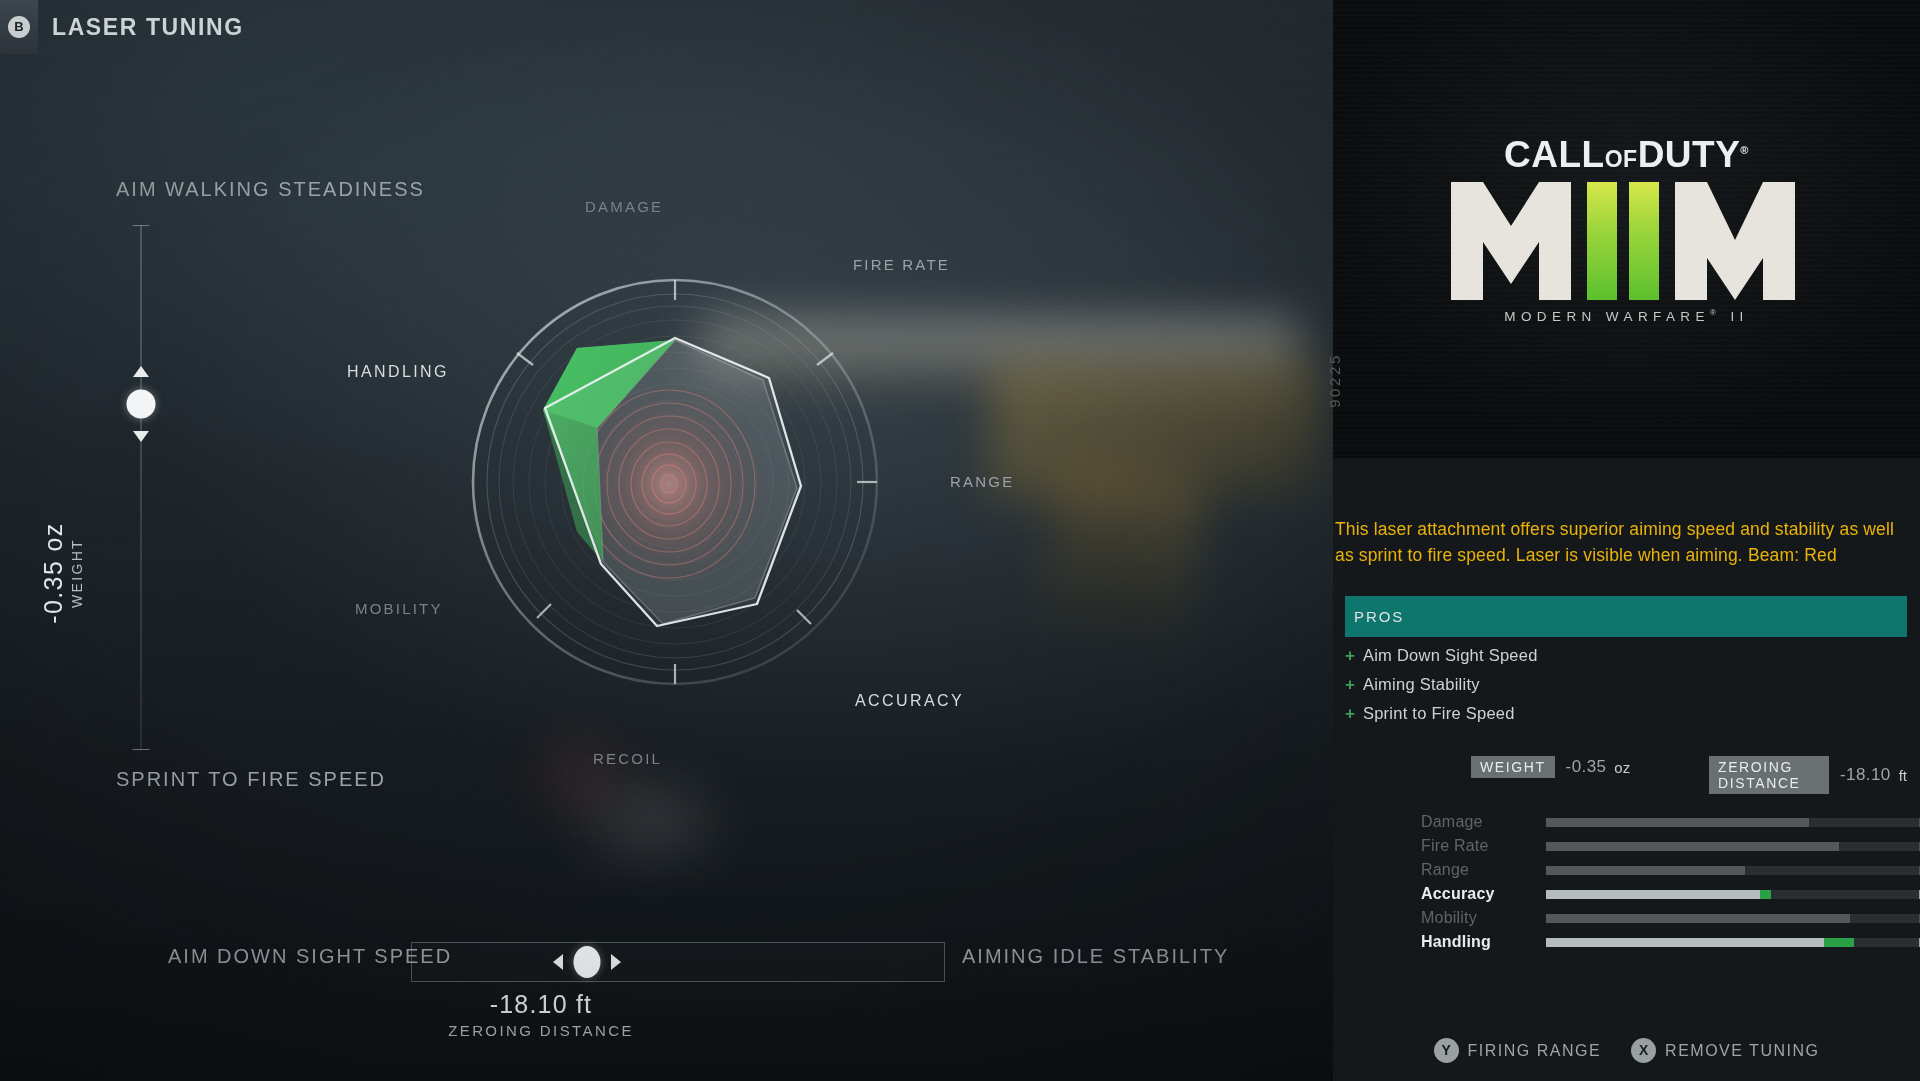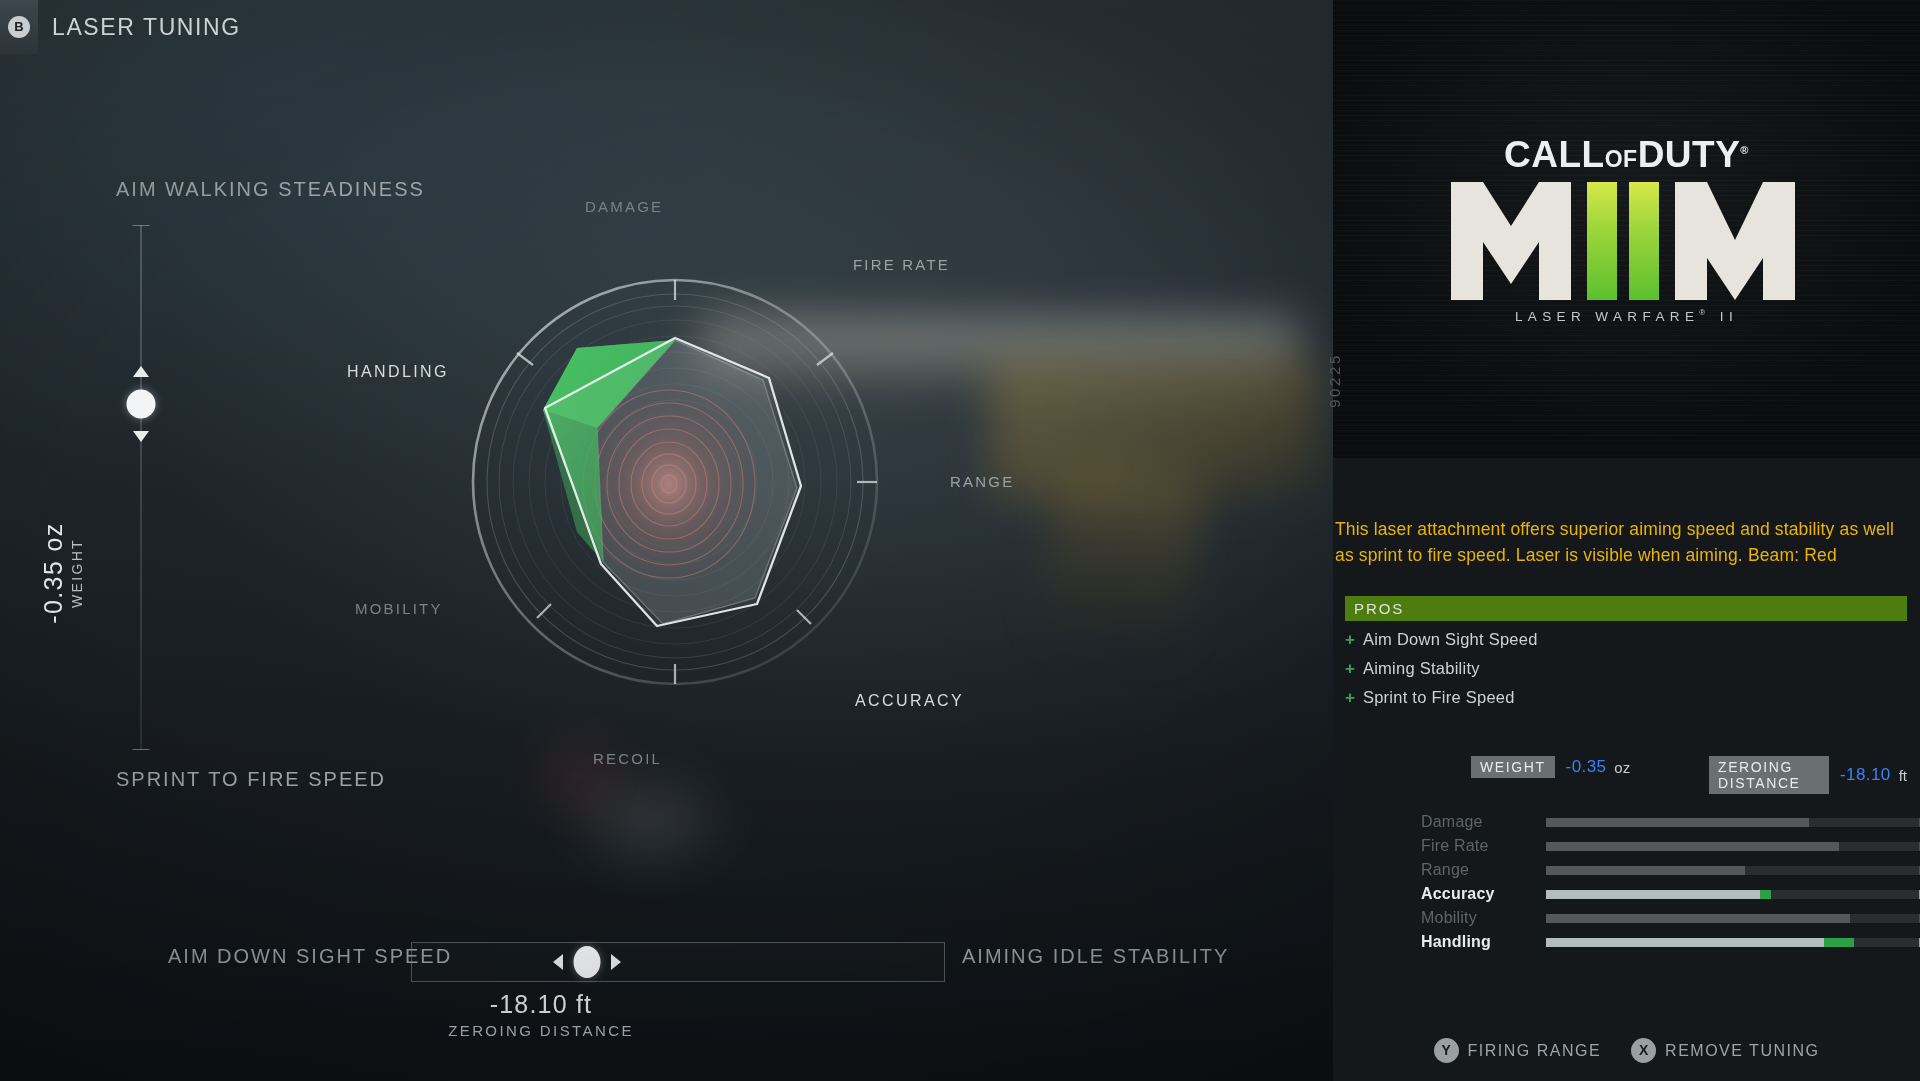--- a/index.html
+++ b/index.html
@@ -53,21 +53,21 @@
     background: linear-gradient(180deg, rgba(62,72,78,.95), rgba(44,52,58,.95));
   }
   .pad-badge {
     width: 22px; height: 22px; border-radius: 50%;
     background: #c9cdcf; color: #1c2125;
     font-size: 13px; font-weight: bold; line-height: 22px; text-align: center;
     font-family: "Liberation Sans", sans-serif;
   }
   #header-title {
     margin-left: 14px; color: #ccd3d7; font-size: 23px; letter-spacing: 1.6px;
-    font-weight: 400; text-transform: uppercase;
+    font-weight: 700; text-transform: uppercase;
   }
 
   
   .hud-label {
     position: absolute; color: #9ba3a7; font-size: 19px; letter-spacing: 2.0px;
     text-transform: uppercase; white-space: nowrap; z-index: 20;
   }
   .hud-label.bright { color: #d8dde0; }
   .hud-label.dim    { color: #7b8287; }
 
@@ -175,38 +175,38 @@
 
   #desc-text {
     position: absolute; left: 2px; top: 475px; width: 568px;
     color: #eab308; font-size: 17.5px; line-height: 26px; letter-spacing: .15px; margin-top: 41px;
   }
 
   
   #proscons { position: absolute; left: 12px; top: 596px; width: 562px; display: flex; gap: 18px; }
   .pc-col { flex: 1; }
   .pc-head {
-    background: #4d7c0f; color: #dfe3e5; font-size: 15px; letter-spacing: 1.9px;
-    padding: 4px 9px; text-transform: uppercase;
+    background: #0f766e; color: #dfe3e5; font-size: 15px; letter-spacing: 1.9px;
+    padding: 12px 9px; text-transform: uppercase;
   }
   .pc-list { margin-top: 9px; }
   .pc-row { display: flex; align-items: baseline; gap: 8px; margin-bottom: 10px; }
   .pc-sign { font-size: 17px; font-weight: bold; line-height: 1; }
   .pc-sign.plus  { color: #3fa05a; }
   .pc-sign.minus { color: #c0392b; }
   .pc-text { color: #cdd2d5; font-size: 16.5px; letter-spacing: .25px; }
 
   
   #chips { position: absolute; left: 12px; top: 756px; width: 562px; }
   .chip-row { display: flex; align-items: center; }
   .chip-key {
     background: #6a6f71; color: #e9ecee; font-size: 14px; letter-spacing: 1.6px;
     padding: 3px 9px; text-transform: uppercase;
   }
-  .chip-val { color: #3b82f6; font-size: 17px; margin-left: 11px; letter-spacing: .4px; }
+  .chip-val { color: #a3a3a3; font-size: 17px; margin-left: 11px; letter-spacing: .4px; }
   .chip-unit { color: #c8cdd0; font-size: 15px; margin-left: 8px; }
   #chip-weight { position: absolute; left: 126px; top: 0; }
   #chip-zero   { position: absolute; left: 364px; top: 0; }
 
   
   #statbars { position: absolute; left: 88px; top: 810px; width: 500px; }
   .stat-row { display: flex; align-items: center; height: 24px; }
   .stat-name { width: 125px; font-size: 16px; letter-spacing: .2px; color: #5f6467; }
   .stat-row.hl .stat-name { color: #e8ecee; font-weight: bold; }
   .stat-bar {
@@ -380,21 +380,21 @@
           <polygon points="4,2 4,120 36,120 36,62 64,104 92,62 92,120 124,120 124,2 92,2 64,46 36,2" fill="#e6e4dd"></polygon>
 
           <rect x="140" y="2" width="30" height="118" fill="url(#greenBar)"></rect>
           <rect x="182" y="2" width="30" height="118" fill="url(#greenBar)"></rect>
 
           <polygon points="228,2 228,120 260,120 260,78 288,120 316,78 316,120 348,120 348,2 316,2 288,60 260,2" fill="#e6e4dd" transform="translate(0,0)"></polygon>
         </svg>
       </div>
 
       <div id="logo-sub">
-        <span>LASER WARFARE</span><span class="reg">®</span> <span>II</span>
+        <span>MODERN WARFARE</span><span class="reg">®</span> <span>II</span>
       </div>
 
 
       <div id="sku-code">90225</div>
     </div>
 
     <div id="desc-text">This laser attachment offers superior aiming speed and stability as well as sprint to fire speed. Laser is visible when aiming. Beam: Red</div>
 
     <div id="proscons">
       <div class="pc-col">

